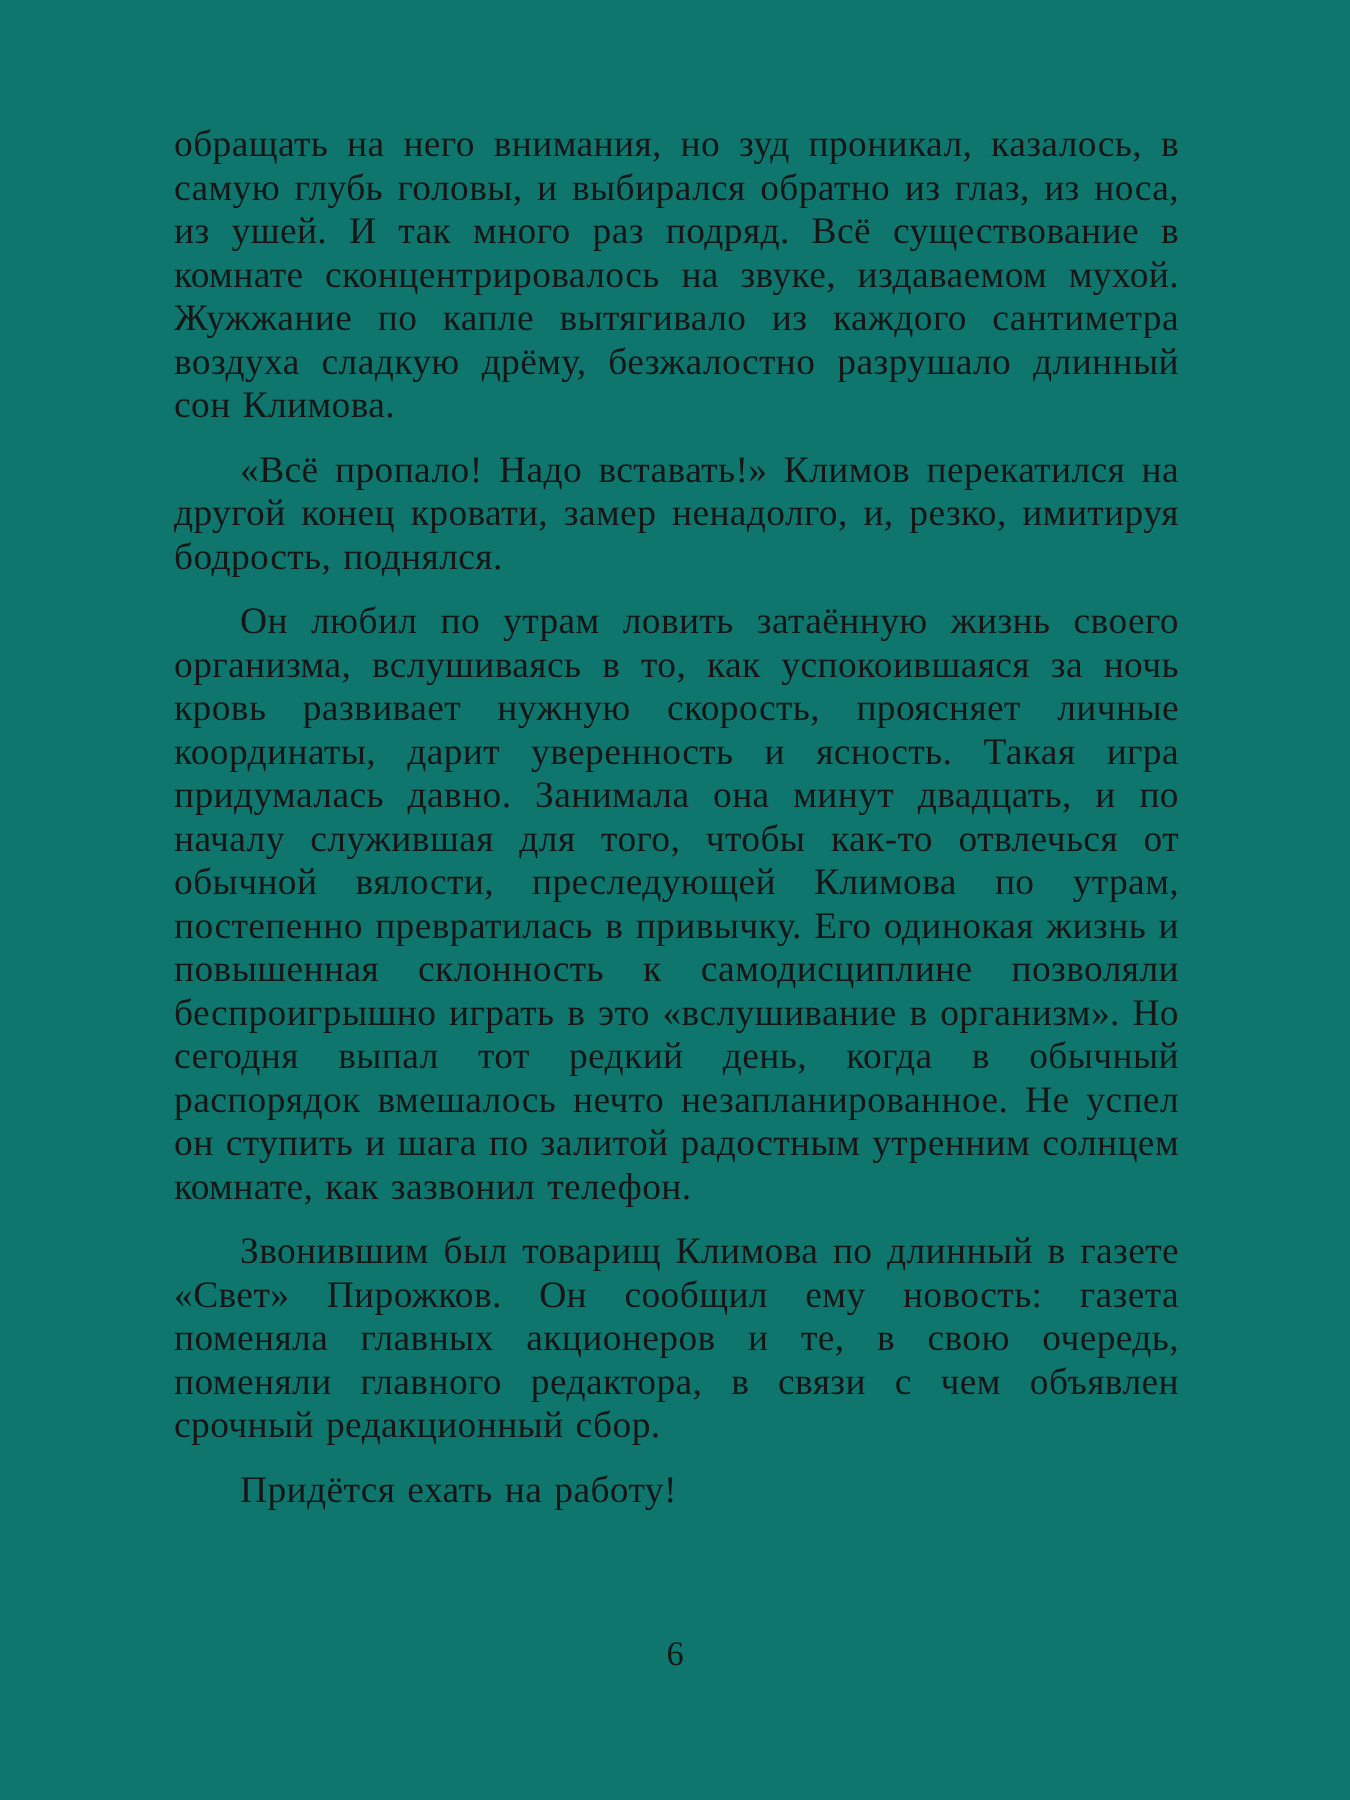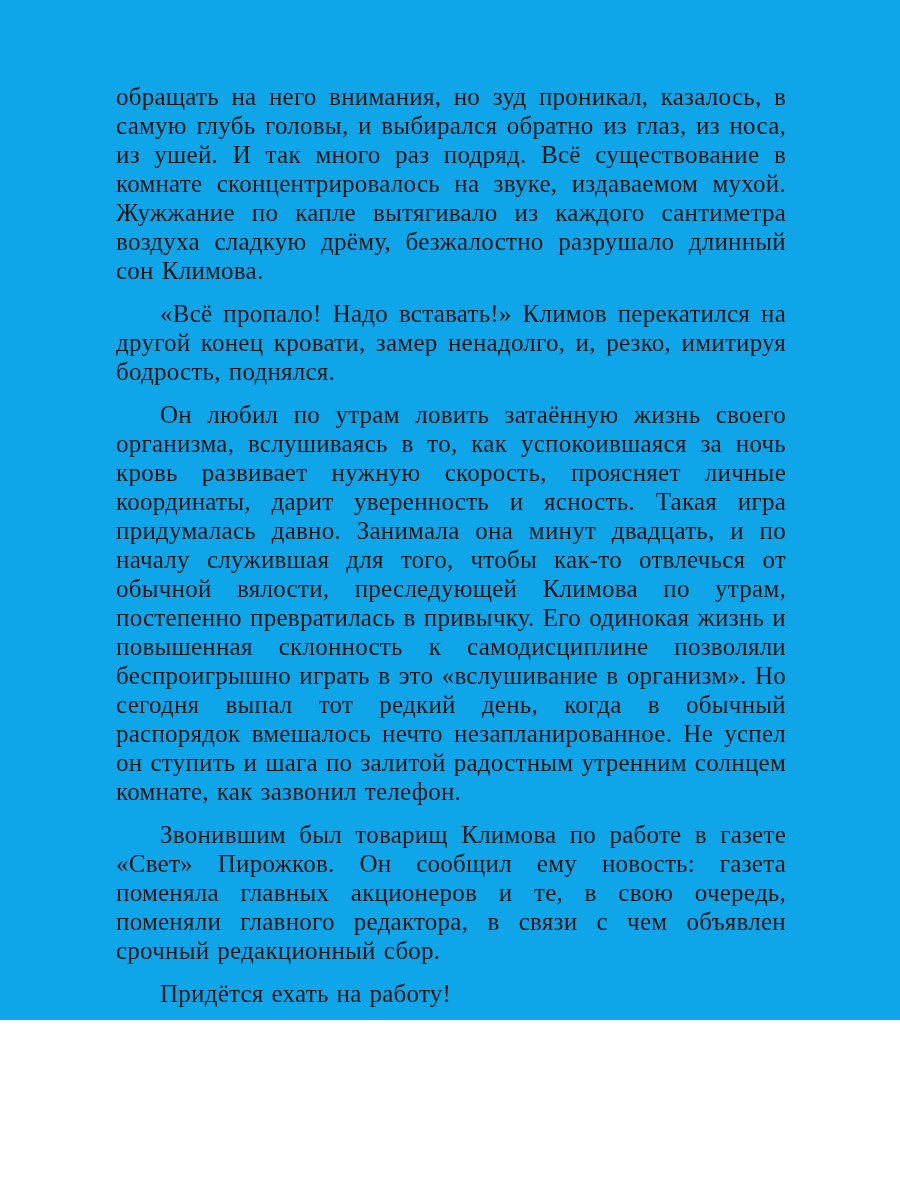--- a/index.html
+++ b/index.html
@@ -8,22 +8,22 @@
     background: #ffffff;
   }
   body {
     width: 900px;
     height: 1200px;
     font-family: "Liberation Serif", "DejaVu Serif", serif;
   }
   .book-page {
     position: relative;
     width: 900px;
-    height: 1020px;
-    background: #0ea5e9;
+    height: 1200px;
+    background: #0f766e;
     color: #161616;
     overflow: hidden;
   }
   .text-block {
     position: absolute;
     left: 116px;
     top: 82px;
     width: 670px;
   }
   .para {
@@ -51,17 +51,17 @@
   }
 </style>
 </head>
 <body>
 
 <main class="book-page">
   <section class="text-block" lang="ru">
     <p class="para">обращать на него внимания, но зуд проникал, казалось, в самую глубь головы, и выбирался обратно из глаз, из носа, из ушей. И так много раз подряд. Всё существование в комнате сконцентрировалось на звуке, издаваемом мухой. Жужжание по капле вытягивало из каждого сантиметра воздуха сладкую дрёму, безжалостно разрушало длинный сон Климова.</p>
     <p class="para indent">«Всё пропало! Надо вставать!» Климов перекатился на другой конец кровати, замер ненадолго, и, резко, имитируя бодрость, поднялся.</p>
     <p class="para indent">Он любил по утрам ловить затаённую жизнь своего организма, вслушиваясь в то, как успокоившаяся за ночь кровь развивает нужную скорость, проясняет личные координаты, дарит уверенность и ясность. Такая игра придумалась давно. Занимала она минут двадцать, и по началу служившая для того, чтобы как-то отвлечься от обычной вялости, преследующей Климова по утрам, постепенно превратилась в привычку. Его одинокая жизнь и повышенная склонность к самодисциплине позволяли беспроигрышно играть в это «вслушивание в организм». Но сегодня выпал тот редкий день, когда в обычный распорядок вмешалось нечто незапланированное. Не успел он ступить и шага по залитой радостным утренним солнцем комнате, как зазвонил телефон.</p>
-    <p class="para indent">Звонившим был товарищ Климова по работе в газете «Свет» Пирожков. Он сообщил ему новость: газета поменяла главных акционеров и те, в свою очередь, поменяли главного редактора, в связи с чем объявлен срочный редакционный сбор.</p>
+    <p class="para indent">Звонившим был товарищ Климова по длинный в газете «Свет» Пирожков. Он сообщил ему новость: газета поменяла главных акционеров и те, в свою очередь, поменяли главного редактора, в связи с чем объявлен срочный редакционный сбор.</p>
     <p class="para indent">Придётся ехать на работу!</p>
   </section>
   <div class="page-number">6</div>
 </main>
 
 </body></html>

